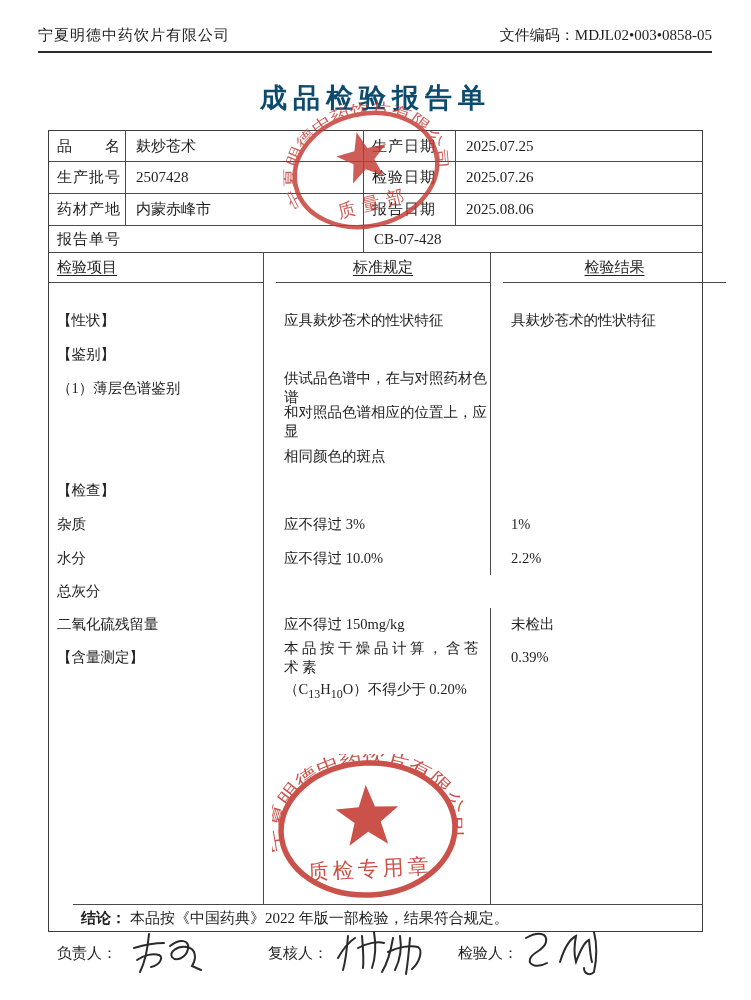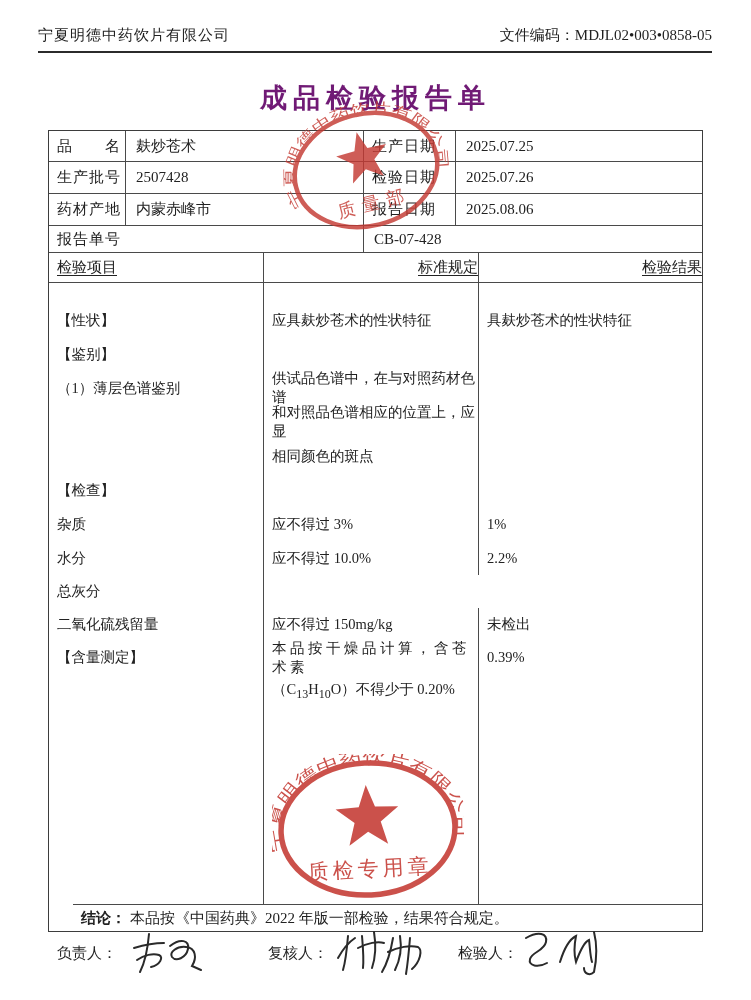--- a/index.html
+++ b/index.html
@@ -8,33 +8,33 @@
   .page { position:absolute; left:0; top:0; width:751px; height:1000px; background:#fff; }
 
   
   .hdr { position:absolute; left:38px; top:26px; width:674px; height:22px; font-size:15px; color:#1f1f1f; }
   .hdr .company { position:absolute; left:0; top:0; letter-spacing:1px; }
   .hdr .doccode { position:absolute; right:0; top:0; }
   .hdr-rule { position:absolute; left:38px; top:51px; width:674px; height:2px; background:#2b2b2b; }
 
   
   .title { position:absolute; left:0; top:80px; width:751px; text-align:center;
-           font-size:27px; font-weight:bold; letter-spacing:6px; color:#701a75; }
+           font-size:27px; font-weight:bold; letter-spacing:6px; color:#0c4a6e; }
 
   
   .rpt { position:absolute; left:48px; top:130px; width:655px; border:1px solid #3d3d3d; background:transparent; font-size:15px; }
   .grid4 { display:grid; grid-template-columns:77px 238px 92px 246px; }
-  .grid3 { display:grid; grid-template-columns:215px 215px 223px; }
+  .grid3 { display:grid; grid-template-columns:215px 215px 223px;gap:12px; }
   .cell { border-right:1px solid #4a4a4a; border-bottom:1px solid #4a4a4a; display:flex; align-items:center; padding-left:8px; overflow:hidden; }
   .cell.last { border-right:none; }
   .h31{height:31px}.h32{height:32px}.h27{height:27px}.h30{height:30px}
   .rh20{height:20px}.rh34{height:34px}.rh33{height:33px}.rhfill{height:196px}
   .lbl { letter-spacing:1px; }
   .val { padding-left:10px; }
-  .hd { justify-content:flex-end; padding-left:0; }
+  .hd { justify-content:center; padding-left:0; }
   .hd span, .hd-left span { text-decoration:underline; text-underline-offset:3px; }
   .hd-left { justify-content:flex-start; padding-left:8px; }
   .brow .cell { border-bottom:none; font-size:14.5px; }
   .std-ls { letter-spacing:3.5px; }
   sub.fm { font-size:12px; }
   .concl { border-top:1px solid #4a4a4a; height:27px; display:flex; align-items:center; padding-left:8px; font-size:15px;margin-left:24px; }
   .concl .b { font-weight:bold; margin-right:4px; }
 
   
   .sig-label { position:absolute; font-size:15px; color:#1f1f1f; }

